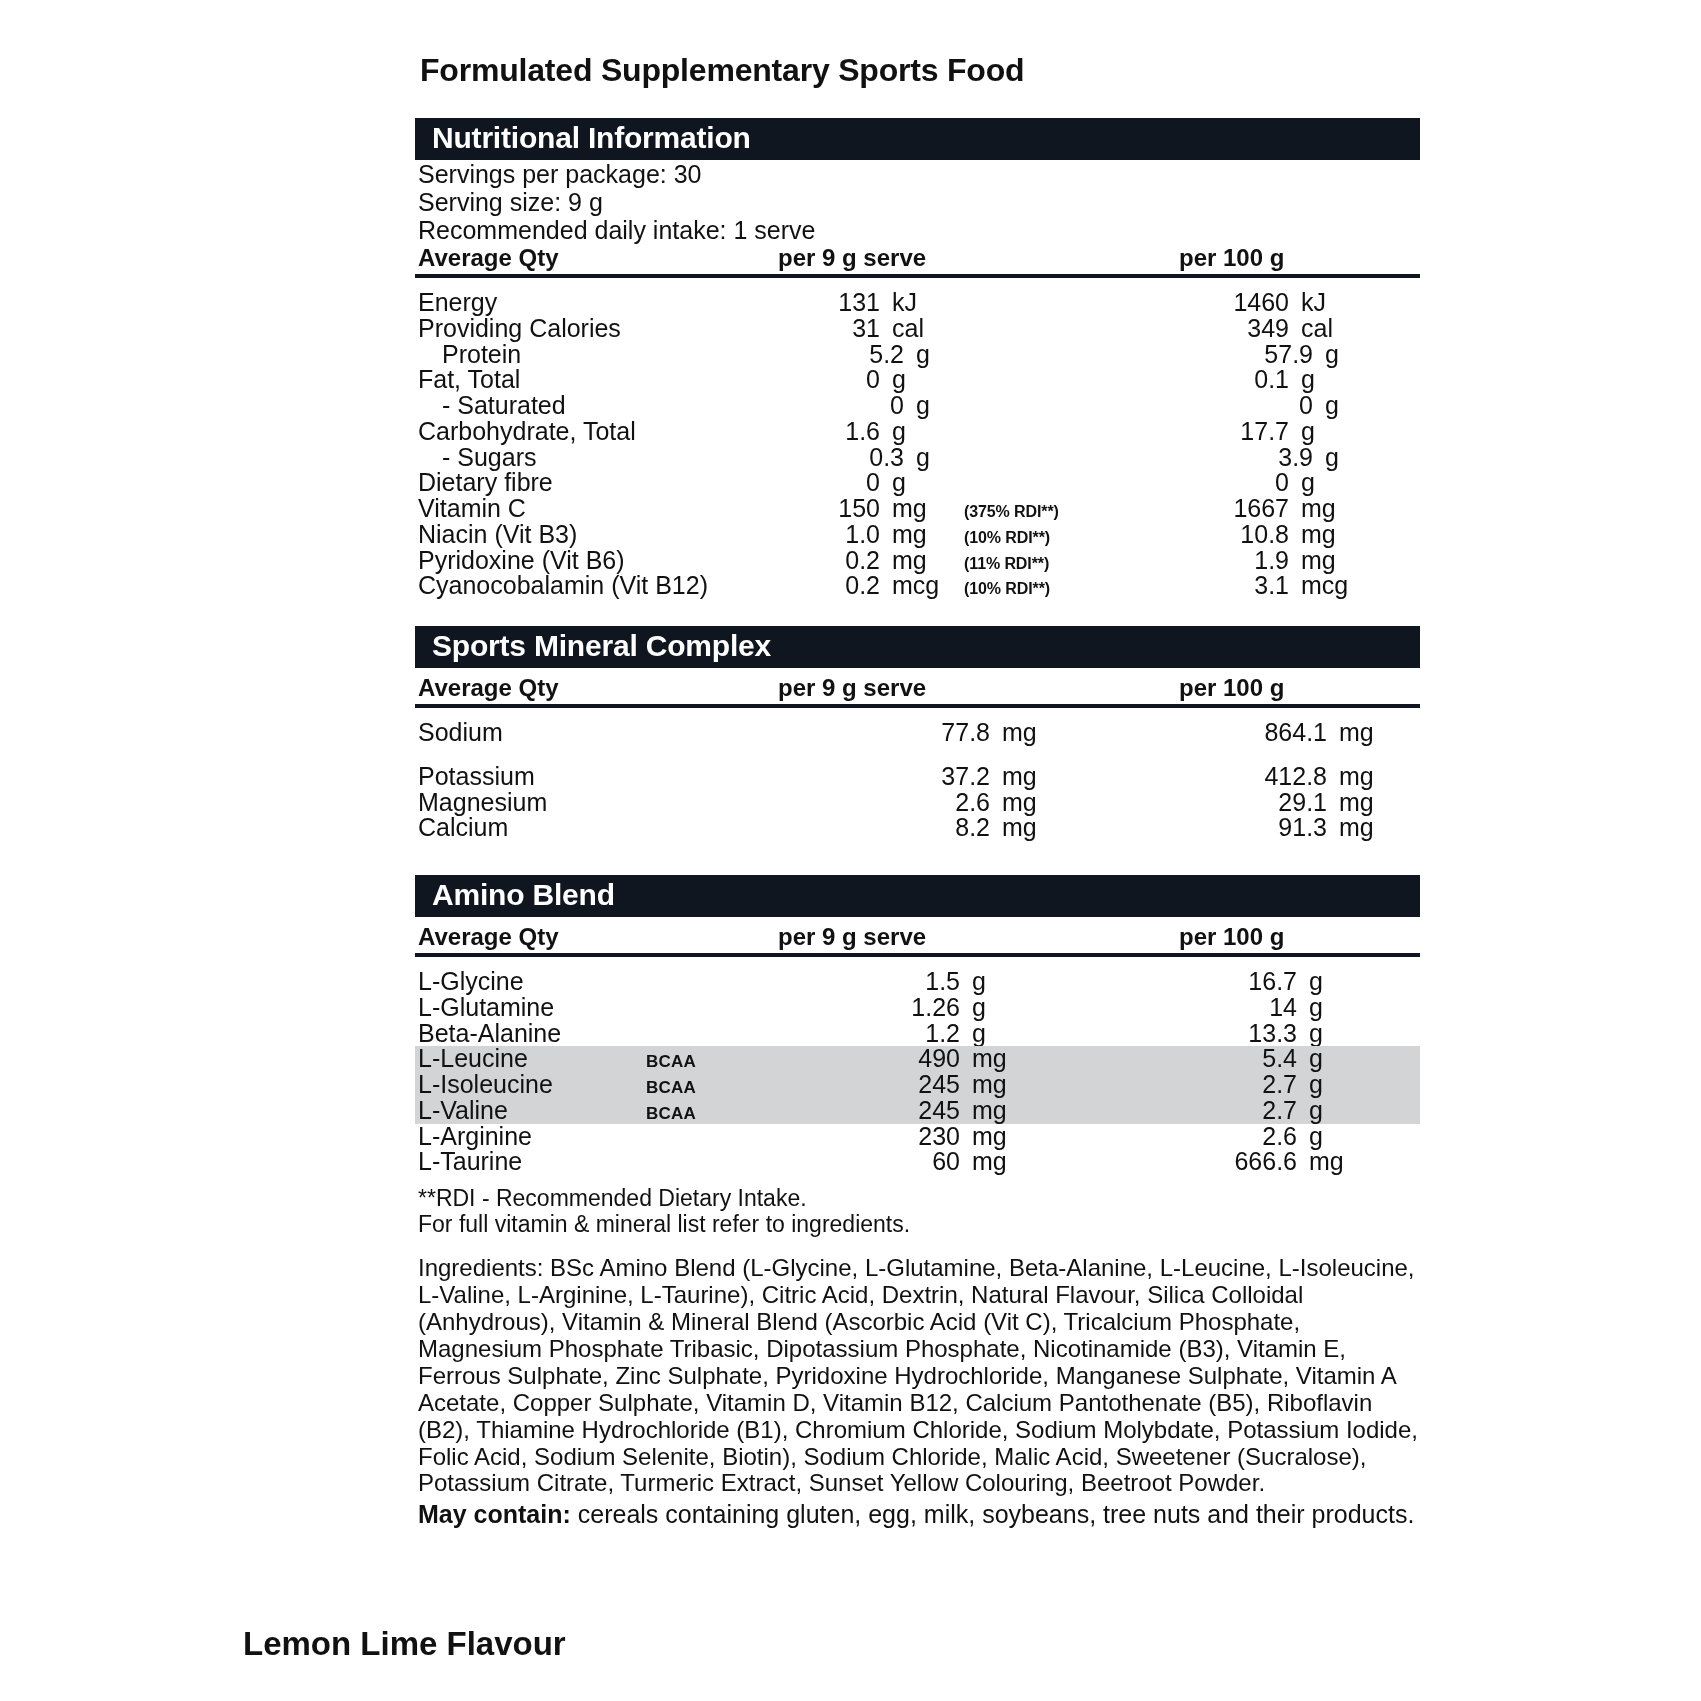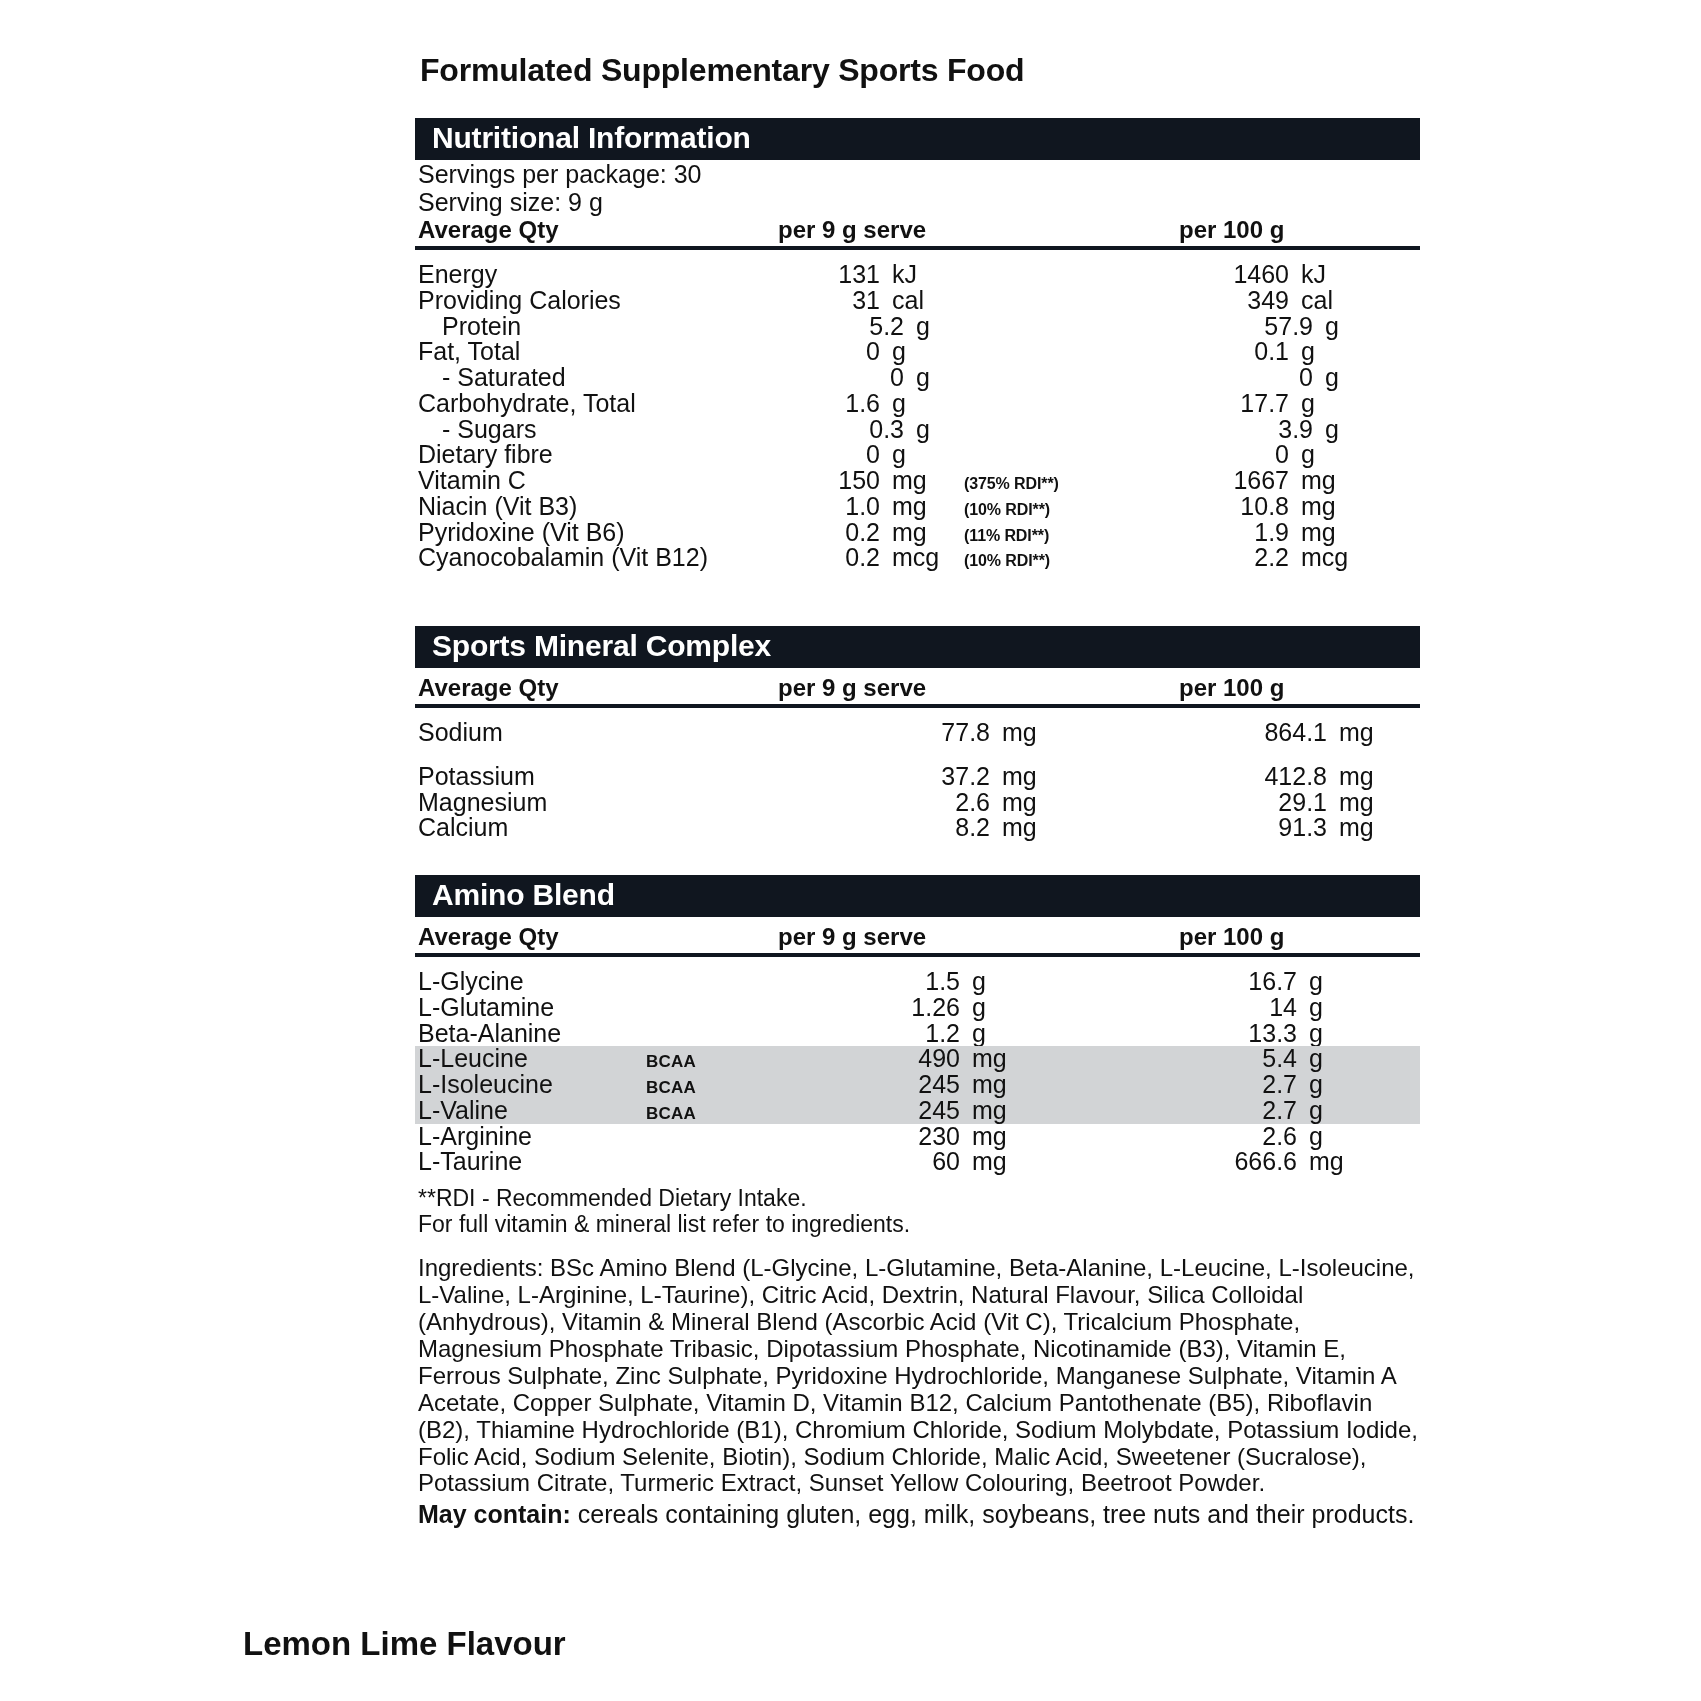--- a/index.html
+++ b/index.html
@@ -150,20 +150,21 @@
 <body>
 
 <div class="page">
 
   <div class="title-main">Formulated Supplementary Sports Food</div>
 
   <div class="panel" style="top:118px;">
     <div class="band">Nutritional Information</div>
     <div class="meta-line">Servings per package: 30</div>
     <div class="meta-line">Serving size: 9 g</div>
+    <div class="meta-line">Recommended daily intake: 1 serve</div>
     <div class="hdr-row">
       <div class="col-name">Average Qty</div>
       <div class="col-serve">per 9 g serve</div>
       <div class="col-100">per 100 g</div>
     </div>
     <div class="rule"></div>
     <div style="height:12px;"></div>
     <div id="nutrition-rows">
         <div class="row">
           <div class="r-name" style="width: 360px;">Energy</div>
@@ -251,21 +252,21 @@
           <div class="r-unit" style="width: 72px;">mg</div>
           <div class="r-rdi">(11% RDI**)</div>
           <div class="r-val2" style="width: 190px;">1.9</div>
           <div class="r-unit2">mg</div>
         </div>
         <div class="row">
           <div class="r-name" style="width: 360px;">Cyanocobalamin (Vit B12)</div>
           <div class="r-val" style="width: 102px;">0.2</div>
           <div class="r-unit" style="width: 72px;">mcg</div>
           <div class="r-rdi">(10% RDI**)</div>
-          <div class="r-val2" style="width: 190px;">2.2</div>
+          <div class="r-val2" style="width: 190px;">3.1</div>
           <div class="r-unit2">mcg</div>
         </div>
       </div>
   </div>
 
   <div class="panel" style="top:626px;">
     <div class="band">Sports Mineral Complex</div>
     <div style="height:6px;"></div>
     <div class="hdr-row">
       <div class="col-name">Average Qty</div>

